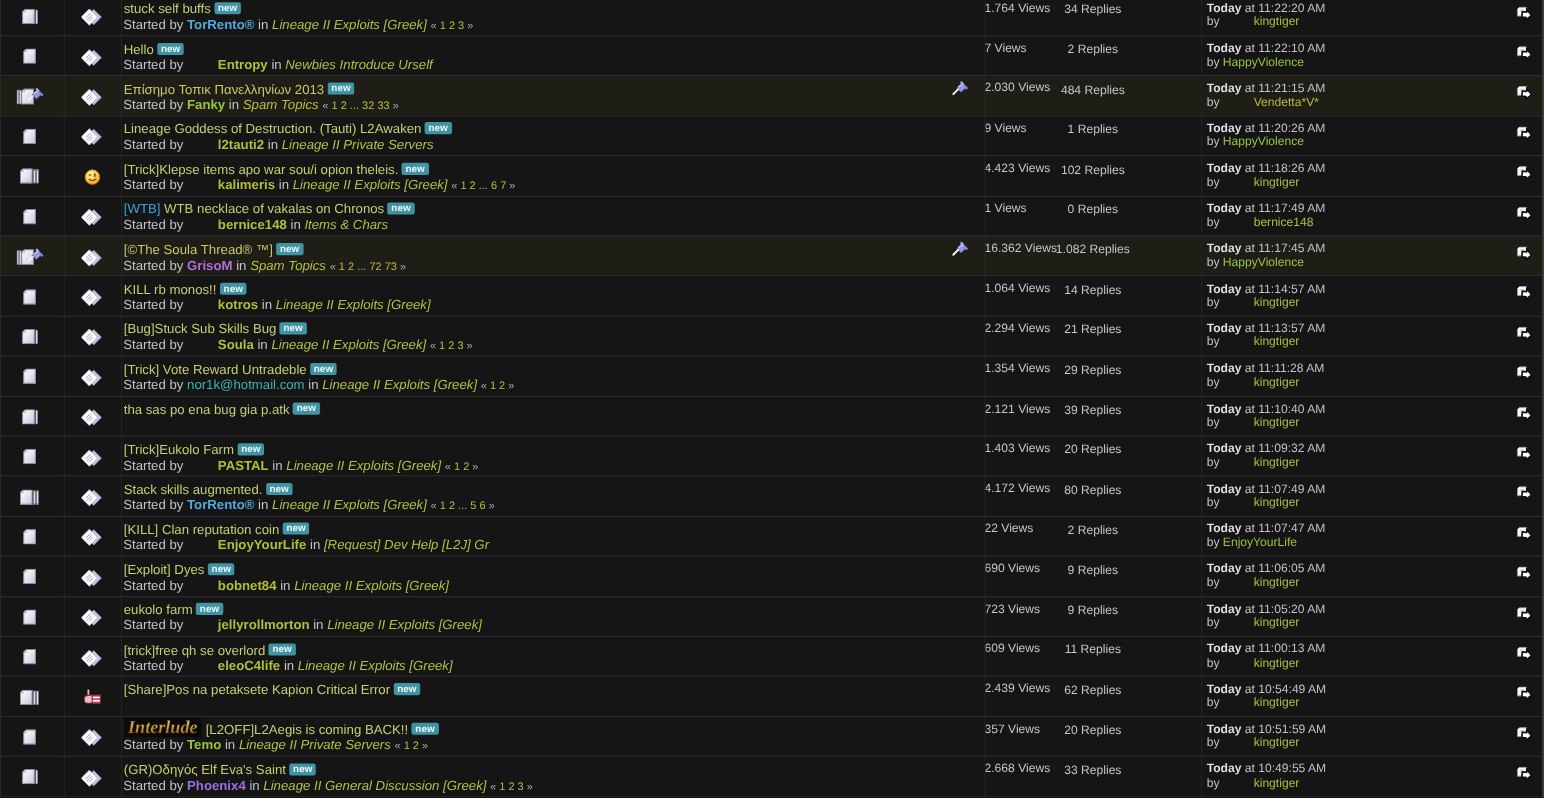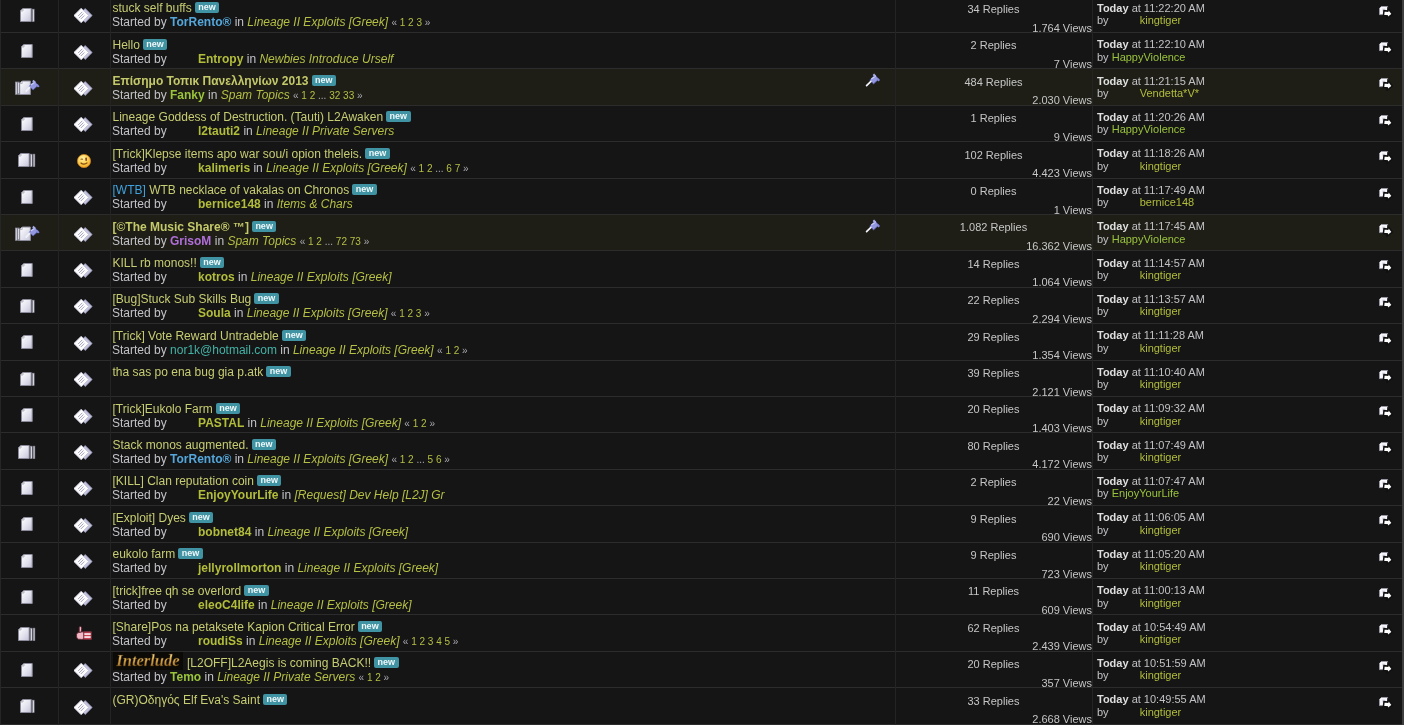--- a/index.html
+++ b/index.html
@@ -3,37 +3,37 @@
 html,body{margin:0;padding:0;background:#101010;}
 #wrap{position:relative;width:1404px;height:725px;overflow:hidden;
   font-family:"Liberation Sans",sans-serif;font-size:11px;background:#151515;}
 .row{position:absolute;left:0;width:1404px;height:36.4px;}
 .row.pinned{background:#1e1e17;}
 .hb{position:absolute;left:0;width:1404px;height:1px;background:#2c2c2c;}
 .vb{position:absolute;top:0;height:725px;width:1px;background:#242424;}
 .t1{position:absolute;left:112.5px;top:6.5px;line-height:13px;font-size:12px;white-space:nowrap;}
 .t2{position:absolute;left:112px;top:20.6px;line-height:13px;font-size:12px;white-space:nowrap;color:#c2c2c8;}
 .title{color:#c7cd72;}
-.title.b{font-weight:bold;color:#c4c96a;}
+.title.b{font-weight:normal;color:#c4c96a;}
 .badge{display:inline-block;vertical-align:2px;margin-left:3px;background:#4093a2;
   color:#eef8fa;font-weight:bold;font-size:9px;line-height:8px;padding:1px 3.5px 2px 3.5px;border-radius:2px;}
 .uolive{color:#b2bd3a;font-weight:bold;padding-left:28px;}
 .ugreen{color:#9ac43b;font-weight:bold;}
 .upurple{color:#b06fd8;font-weight:bold;}
 .upurple2{color:#9c6fdf;font-weight:bold;}
 .uteal{color:#43b2a6;font-weight:normal;}
 .ublue{color:#55a7db;font-weight:bold;}
 .lp2 .uolive,.lp2 .ugreen{font-weight:normal;}
 .forum{color:#b5bf44;font-style:italic;}
 .pag{color:#a9a9b0;font-size:10px;}
 .pag .n{color:#b5bf44;}
 .pre{color:#3fa2dc;}
 .rep{position:absolute;left:895px;width:197px;text-align:center;color:#c6c6c6;}
 .r1{top:7.4px;position:absolute;width:197px;text-align:center;line-height:13px;}
-.r2{top:26px;position:absolute;width:197px;text-align:right;line-height:13px;}
+.r2{top:6px;position:absolute;width:197px;text-align:left;line-height:13px;}
 .lp1{position:absolute;left:1097px;top:6.2px;line-height:13px;color:#c2c2c6;white-space:nowrap;}
 .lp2{position:absolute;left:1097px;top:18.6px;line-height:13px;color:#c2c2c6;white-space:nowrap;}
 .today{font-weight:bold;color:#dedede;}
 .ic1{position:absolute;top:12.2px;}
 .ic2{position:absolute;top:11.6px;}
 .lpicon{position:absolute;left:1379px;top:10px;width:14px;height:13px;}
 .pinright{position:absolute;left:865px;top:3.5px;width:16px;height:16px;}
 .logo{position:absolute;left:113px;top:1.6px;width:70px;height:18px;}
 </style></head>
 <body>
@@ -342,21 +342,21 @@
         <svg width="19" height="17" viewBox="0 0 19 17" style="position:absolute;left:0;top:0">
           <g transform="translate(11.2,8.5) rotate(45)">
             <rect x="-4.9" y="-4.9" width="9.8" height="9.8" fill="#c4c4de" stroke="#9a9abc" stroke-width="0.8"></rect>
           </g>
           <g transform="translate(7.2,8.5) rotate(45)">
             <rect x="-5.2" y="-5.2" width="10.4" height="10.4" fill="#fdfdff" stroke="#c2c2d4" stroke-width="0.8"></rect>
             <path d="M-1.8 -3.4 L-1.8 2.6 M0.2 -3.0 L0.2 3.4 M2.2 -2.2 L2.2 2.8" stroke="#9a9ab2" stroke-width="0.85"></path>
           </g>
         </svg>
       </div>
-      <div class="t1"><span class="title b">[©The Music Share® ™]</span><span class="badge">new</span></div>
+      <div class="t1"><span class="title b">[©The Soula Thread® ™]</span><span class="badge">new</span></div>
       <div class="t2">Started by <span class="upurple">GrisoM</span> in <span class="forum">Spam Topics</span> <span class="pag">« <span class="n">1</span> <span class="n">2</span> ... <span class="n">72</span> <span class="n">73</span> »</span></div>
       <div class="pinright">
         <svg width="16" height="16" viewBox="0 0 16 16" style="position:absolute;left:0;top:0">
           <path d="M4.8 8.2 L9.8 2.9 L13.9 7.1 L8.6 11.9 Z" fill="#9297e0" stroke="#5156a0" stroke-width="0.8"></path>
           <path d="M6.3 7.0 L10.8 3.9" stroke="#c9cdf4" stroke-width="1.2"></path>
           <path d="M9.1 1.6 L11.3 4.0 L9.7 5.3 L7.7 3.1 Z" fill="#a9aee8"></path>
           <path d="M12.8 5.9 L15.1 8.1 L13.5 9.5 L11.5 7.3 Z" fill="#8289d8"></path>
           <path d="M5.9 9.3 L1.6 13.6" stroke="#f4f4fc" stroke-width="1.7" stroke-linecap="round"></path>
         </svg>
       </div>
@@ -439,21 +439,21 @@
           </g>
           <g transform="translate(7.2,8.5) rotate(45)">
             <rect x="-5.2" y="-5.2" width="10.4" height="10.4" fill="#fdfdff" stroke="#c2c2d4" stroke-width="0.8"></rect>
             <path d="M-1.8 -3.4 L-1.8 2.6 M0.2 -3.0 L0.2 3.4 M2.2 -2.2 L2.2 2.8" stroke="#9a9ab2" stroke-width="0.85"></path>
           </g>
         </svg>
       </div>
       <div class="t1"><span class="title">[Bug]Stuck Sub Skills Bug</span><span class="badge">new</span></div>
       <div class="t2">Started by <span class="uolive">Soula</span> in <span class="forum">Lineage II Exploits [Greek]</span> <span class="pag">« <span class="n">1</span> <span class="n">2</span> <span class="n">3</span> »</span></div>
       <div class="rep">
-        <div class="r1">22 Replies</div>
+        <div class="r1">21 Replies</div>
         <div class="r2">2.294 Views</div>
       </div>
       <div class="lp1"><span class="today">Today</span> at 11:13:57 AM</div>
       <div class="lp2">by <span class="uolive">kingtiger</span></div>
       <div class="lpicon">
         <svg width="14" height="13" viewBox="0 0 14 13" style="position:absolute;left:0;top:0">
           <path d="M2.4 0.5 L8.6 0.5 L8.6 8.6 L0.5 8.6 L0.5 2.4 Z" fill="#f6f6fb" stroke="#9a9aa8" stroke-width="0.9"></path>
           <path d="M0.5 2.4 L2.4 0.5 L2.4 2.4 Z" fill="#ffffff"></path>
           <path d="M3.2 3.2 L6.4 3.2 M3.2 4.8 L6.0 4.8" stroke="#b8b8c4" stroke-width="0.7"></path>
           <path d="M8.5 2.6 L13.4 7.5 L8.5 12.4 L8.5 9.9 L4.7 9.9 L4.7 5.1 L8.5 5.1 Z" fill="#ffffff" stroke="#101010" stroke-width="1.5" transform="rotate(6 9 7.5)"></path>
@@ -606,21 +606,21 @@
         <svg width="19" height="17" viewBox="0 0 19 17" style="position:absolute;left:0;top:0">
           <g transform="translate(11.2,8.5) rotate(45)">
             <rect x="-4.9" y="-4.9" width="9.8" height="9.8" fill="#c4c4de" stroke="#9a9abc" stroke-width="0.8"></rect>
           </g>
           <g transform="translate(7.2,8.5) rotate(45)">
             <rect x="-5.2" y="-5.2" width="10.4" height="10.4" fill="#fdfdff" stroke="#c2c2d4" stroke-width="0.8"></rect>
             <path d="M-1.8 -3.4 L-1.8 2.6 M0.2 -3.0 L0.2 3.4 M2.2 -2.2 L2.2 2.8" stroke="#9a9ab2" stroke-width="0.85"></path>
           </g>
         </svg>
       </div>
-      <div class="t1"><span class="title">Stack monos augmented.</span><span class="badge">new</span></div>
+      <div class="t1"><span class="title">Stack skills augmented.</span><span class="badge">new</span></div>
       <div class="t2">Started by <span class="ublue">TorRento®</span> in <span class="forum">Lineage II Exploits [Greek]</span> <span class="pag">« <span class="n">1</span> <span class="n">2</span> ... <span class="n">5</span> <span class="n">6</span> »</span></div>
       <div class="rep">
         <div class="r1">80 Replies</div>
         <div class="r2">4.172 Views</div>
       </div>
       <div class="lp1"><span class="today">Today</span> at 11:07:49 AM</div>
       <div class="lp2">by <span class="uolive">kingtiger</span></div>
       <div class="lpicon">
         <svg width="14" height="13" viewBox="0 0 14 13" style="position:absolute;left:0;top:0">
           <path d="M2.4 0.5 L8.6 0.5 L8.6 8.6 L0.5 8.6 L0.5 2.4 Z" fill="#f6f6fb" stroke="#9a9aa8" stroke-width="0.9"></path>
@@ -821,21 +821,20 @@
           <g stroke-width="0">
             <rect x="8.8" y="5.8" width="7.4" height="7.6" fill="#ffffff"></rect>
             <rect x="8.8" y="5.8" width="7.4" height="1.5" fill="#cf4456"></rect>
             <rect x="8.8" y="8.8" width="7.4" height="1.5" fill="#cf4456"></rect>
             <rect x="8.8" y="11.8" width="7.4" height="1.5" fill="#cf4456"></rect>
           </g>
           <rect x="8.8" y="5.8" width="7.4" height="7.6" fill="none" stroke="#6e2433" stroke-width="0.9"></rect>
         </svg>
       </div>
       <div class="t1"><span class="title">[Share]Pos na petaksete Kapion Critical Error</span><span class="badge">new</span></div>
-      <div class="t2">Started by <span class="uolive">roudiSs</span> in <span class="forum">Lineage II Exploits [Greek]</span> <span class="pag">« <span class="n">1</span> <span class="n">2</span> <span class="n">3</span> <span class="n">4</span> <span class="n">5</span> »</span></div>
       <div class="rep">
         <div class="r1">62 Replies</div>
         <div class="r2">2.439 Views</div>
       </div>
       <div class="lp1"><span class="today">Today</span> at 10:54:49 AM</div>
       <div class="lp2">by <span class="uolive">kingtiger</span></div>
       <div class="lpicon">
         <svg width="14" height="13" viewBox="0 0 14 13" style="position:absolute;left:0;top:0">
           <path d="M2.4 0.5 L8.6 0.5 L8.6 8.6 L0.5 8.6 L0.5 2.4 Z" fill="#f6f6fb" stroke="#9a9aa8" stroke-width="0.9"></path>
           <path d="M0.5 2.4 L2.4 0.5 L2.4 2.4 Z" fill="#ffffff"></path>
@@ -919,20 +918,21 @@
           <g transform="translate(11.2,8.5) rotate(45)">
             <rect x="-4.9" y="-4.9" width="9.8" height="9.8" fill="#c4c4de" stroke="#9a9abc" stroke-width="0.8"></rect>
           </g>
           <g transform="translate(7.2,8.5) rotate(45)">
             <rect x="-5.2" y="-5.2" width="10.4" height="10.4" fill="#fdfdff" stroke="#c2c2d4" stroke-width="0.8"></rect>
             <path d="M-1.8 -3.4 L-1.8 2.6 M0.2 -3.0 L0.2 3.4 M2.2 -2.2 L2.2 2.8" stroke="#9a9ab2" stroke-width="0.85"></path>
           </g>
         </svg>
       </div>
       <div class="t1"><span class="title">(GR)Οδηγός Elf Eva's Saint</span><span class="badge">new</span></div>
+      <div class="t2">Started by <span class="upurple2">Phoenix4</span> in <span class="forum">Lineage II General Discussion [Greek]</span> <span class="pag">« <span class="n">1</span> <span class="n">2</span> <span class="n">3</span> »</span></div>
       <div class="rep">
         <div class="r1">33 Replies</div>
         <div class="r2">2.668 Views</div>
       </div>
       <div class="lp1"><span class="today">Today</span> at 10:49:55 AM</div>
       <div class="lp2">by <span class="uolive">kingtiger</span></div>
       <div class="lpicon">
         <svg width="14" height="13" viewBox="0 0 14 13" style="position:absolute;left:0;top:0">
           <path d="M2.4 0.5 L8.6 0.5 L8.6 8.6 L0.5 8.6 L0.5 2.4 Z" fill="#f6f6fb" stroke="#9a9aa8" stroke-width="0.9"></path>
           <path d="M0.5 2.4 L2.4 0.5 L2.4 2.4 Z" fill="#ffffff"></path>

